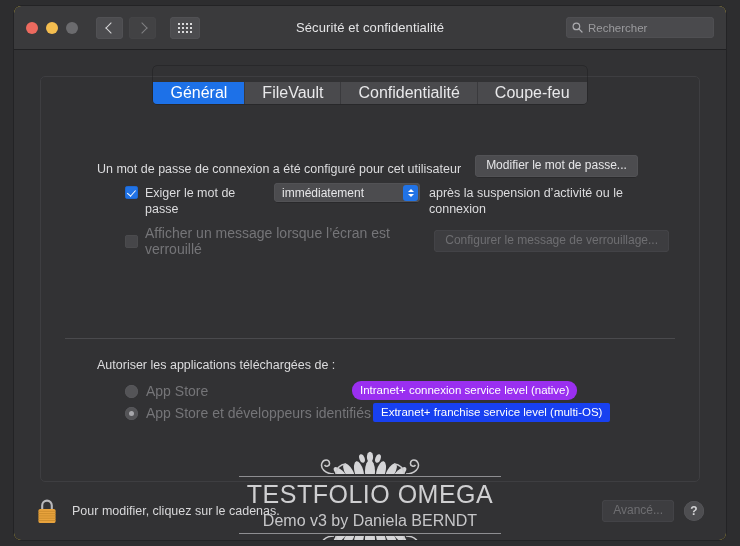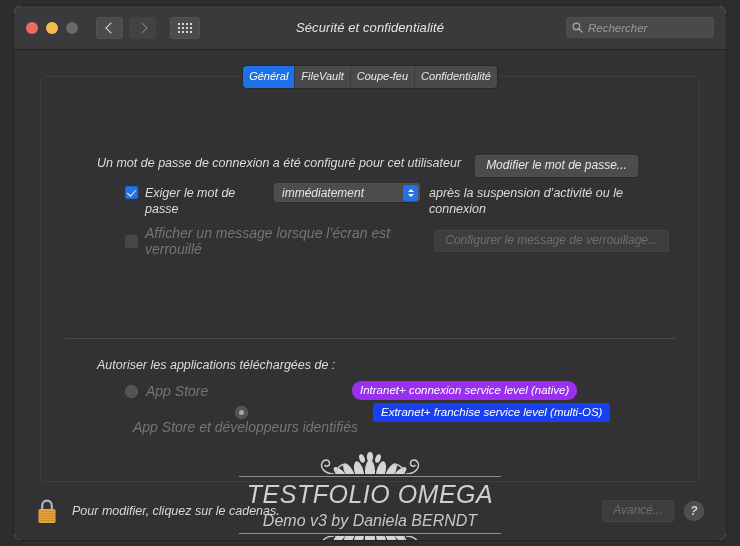--- a/index.html
+++ b/index.html
@@ -24,21 +24,20 @@
     left: 14px;
     top: 6px;
     width: 712px;
     height: 534px;
     background: #fde047;
     border-radius: 7px;
     box-shadow: 0 0 0 0.5px #1a1a1c;
     overflow: hidden;
     display: flex;
     flex-direction: column;
-    font-style: italic;
   }
 
   
   .titlebar {
     height: 44px;
     background: #3a3a3c;
     border-bottom: 1px solid #212123;
     position: relative;
     flex: 0 0 auto;
     display: flex;
@@ -145,27 +144,28 @@
     justify-content: center;
     z-index: 5;
   }
   .tabstrip {
     display: flex;
     border-radius: 4px;
     overflow: hidden;
     box-shadow: 0 0 0 0.5px #1f1f21;
   }
   .tab {
-    font-size: 11px;
+    font-size: 16px;
     color: #e8e8ea;
     background: #4a4a4d;
-    padding: 3px 6px 4px;
+    padding: 3px 17px 4px;
     border-right: 0.5px solid #3a3a3d;
     line-height: 15px;
     white-space: nowrap;
+    margin-top: 16px;
   }
   .tab:last-child { border-right: none; }
   .tab.active { background: #1d71e8; color: #ffffff; }
 
   .panel {
     position: absolute;
     left: 26px;
     right: 26px;
     top: 26px;
     bottom: 58px;
@@ -432,29 +432,29 @@
       <span>Rechercher</span>
     </div>
   </div>
 
   <div class="content">
 
     <div class="tabs">
       <div class="tabstrip">
         <div class="tab active">Général</div>
         <div class="tab">FileVault</div>
+        <div class="tab">Confidentialité</div>
         <div class="tab">Coupe-feu</div>
-        <div class="tab">Confidentialité</div>
       </div>
     </div>
 
     <div class="panel">
       <div class="panel-inner">
 
-        <div class="row" style="left:56px; top:78px; right:30px; align-items:flex-start;">
+        <div class="row" style="left:56px; top:78px; right:30px; align-items:flex-end;">
           <span class="label-txt">Un mot de passe de connexion a été configuré pour cet utilisateur</span>
           <span class="pushbtn" style="margin-left:14px;">Modifier le mot de passe...</span>
         </div>
 
         <div class="row" style="left:84px; top:108px; right:30px; align-items:flex-start;">
           <span class="checkbox on"></span>
           <span class="label-txt" style="margin-left:7px; margin-top:0px;">Exiger le mot de passe</span>
           <span class="popup" style="margin-left:9px; margin-top:-2px;gap:33px;">
             <span>immédiatement</span>
             <span class="stepper">
@@ -477,21 +477,21 @@
 
         <div class="row" style="left:56px; top:280px;align-items:center;">
           <span class="label-txt">Autoriser les applications téléchargées de :</span>
         </div>
 
         <div class="row" style="left:84px; top:306px; align-items:center;">
           <span class="radio"></span>
           <span class="label-dim" style="margin-left:8px;">App Store</span>
         </div>
 
-        <div class="row" style="left:84px; top:328px; align-items:center;flex-direction:column;">
+        <div class="row" style="left:84px; top:328px; align-items:center;">
           <span class="radio on"></span>
           <span class="label-dim" style="margin-left:8px;">App Store et développeurs identifiés</span>
         </div>
 
         <div style="position:absolute; left:311px; top:303px;">
           <span class="badge purple">Intranet+ connexion service level (native)</span>
         </div>
         <div style="position:absolute; left:308px; top:325px;padding-left:24px;">
           <span class="badge blue">Extranet+ franchise service level (multi-OS)</span>
         </div>

